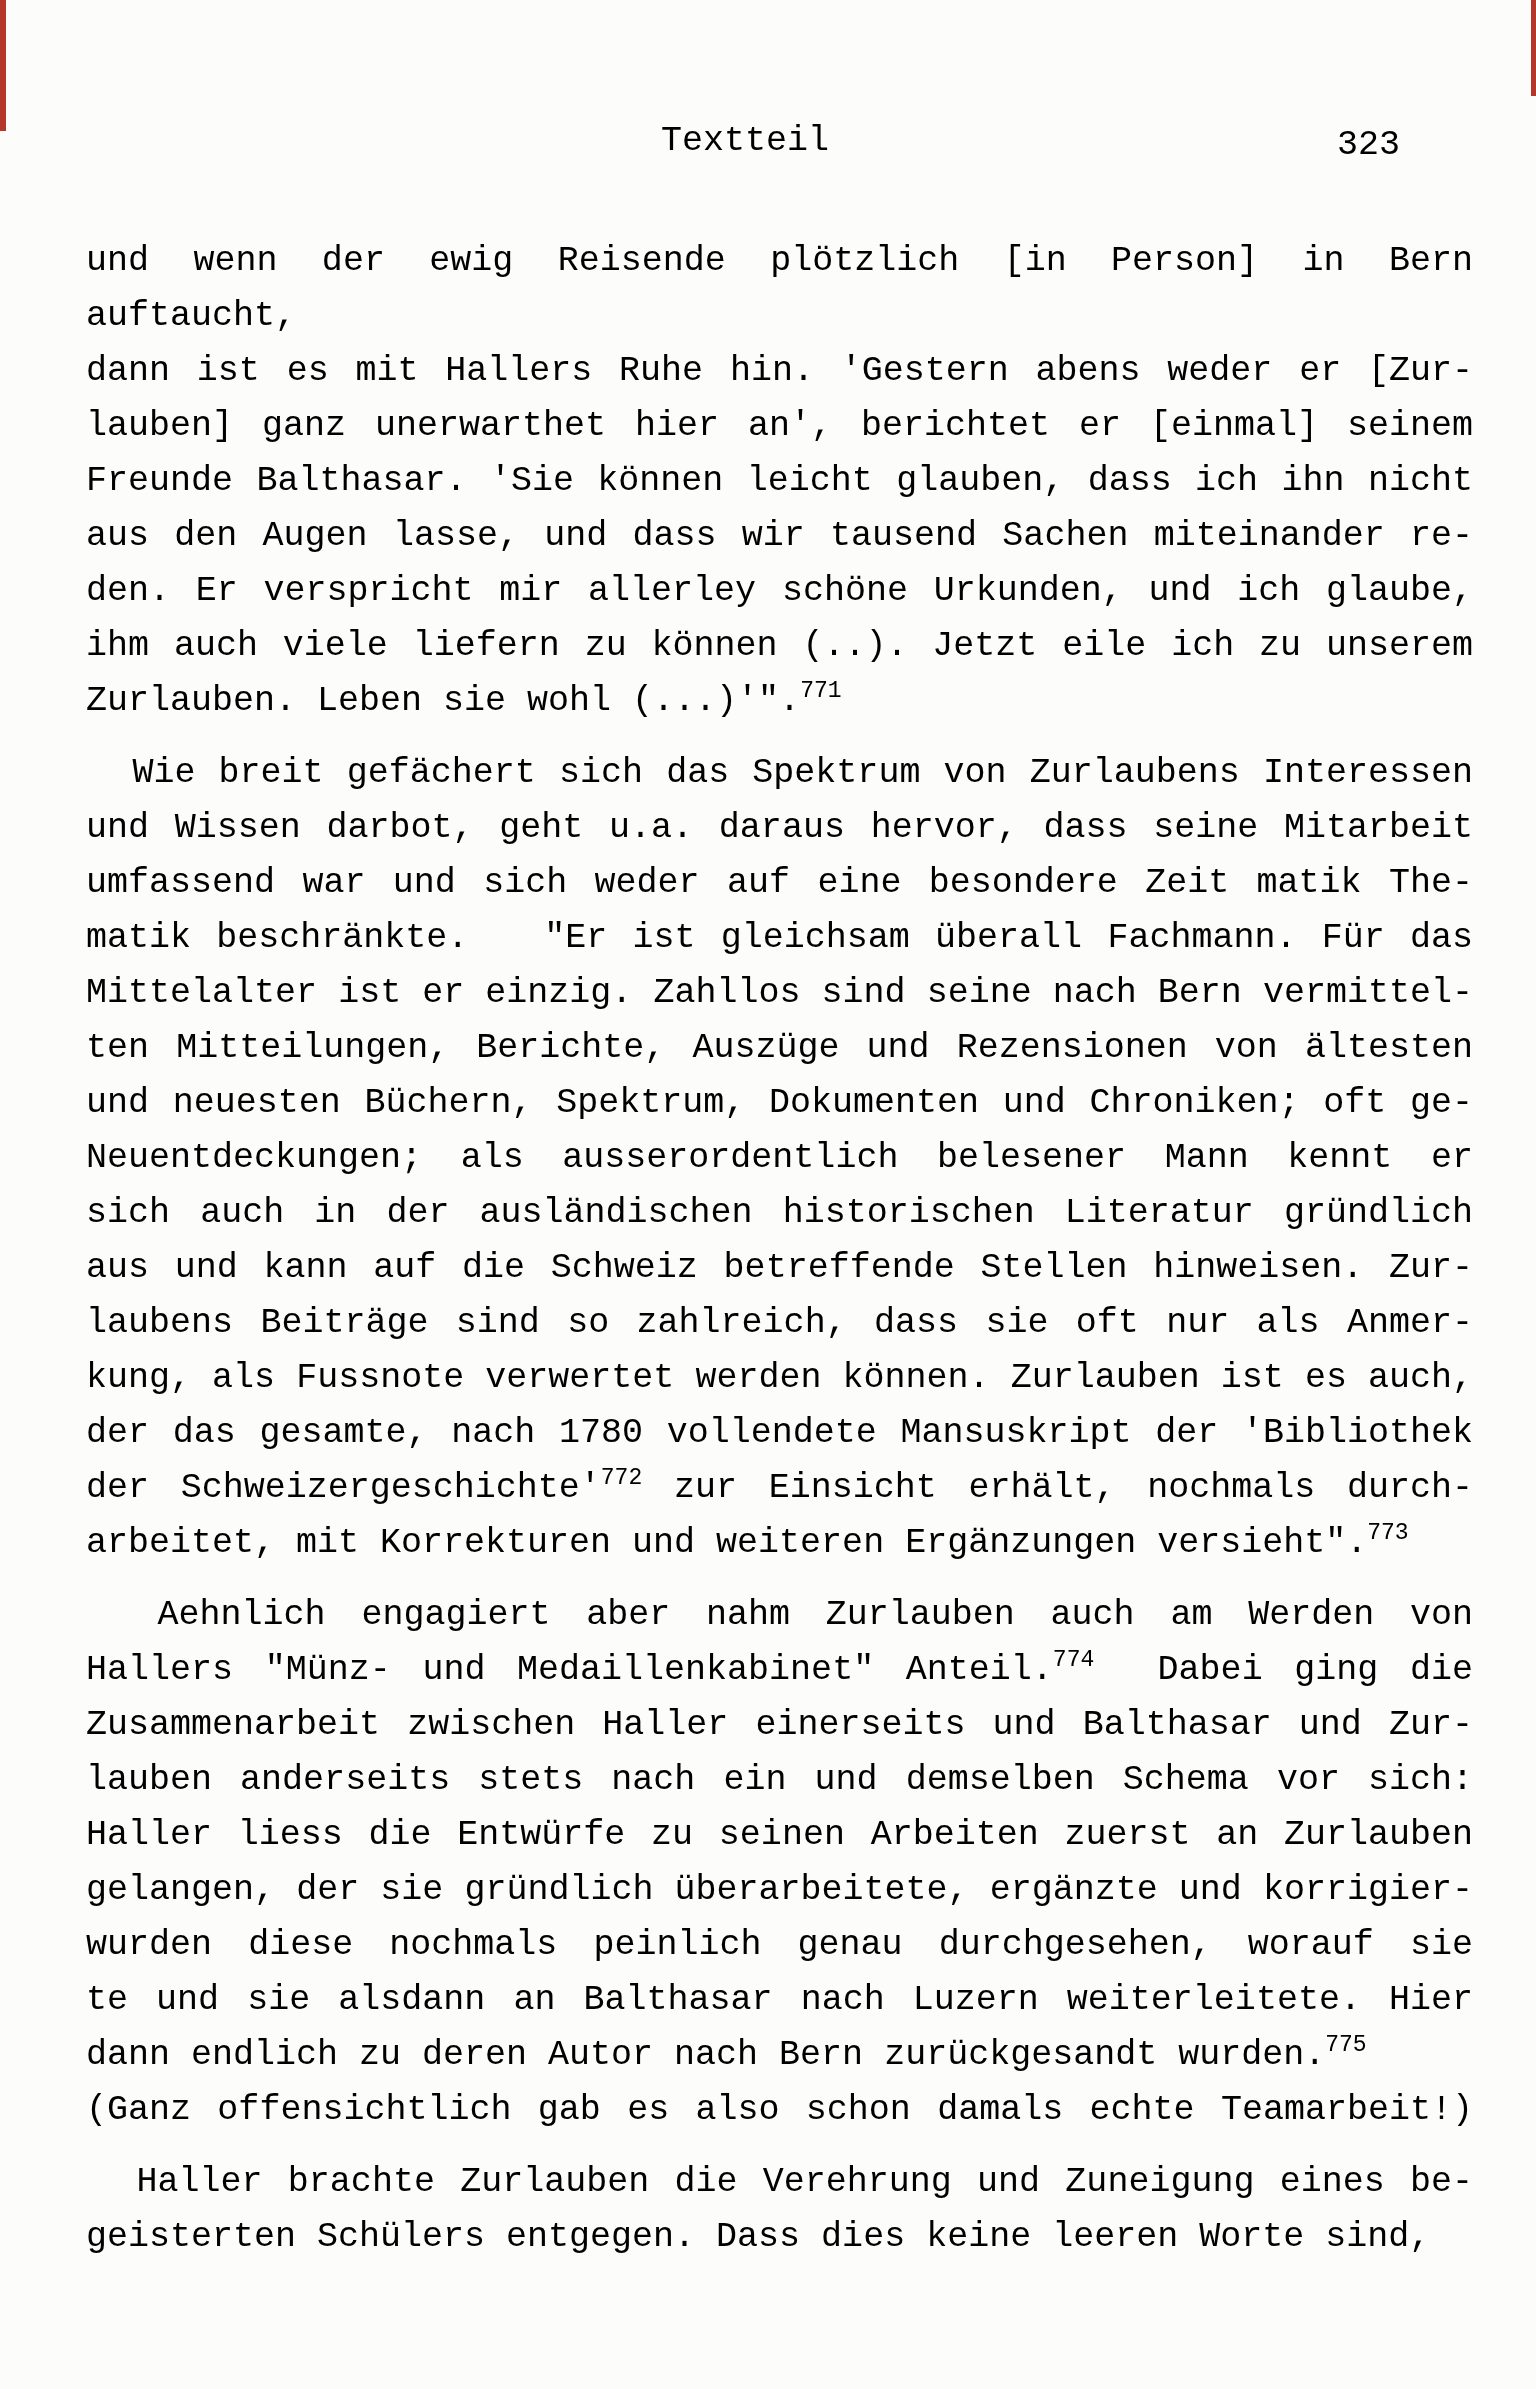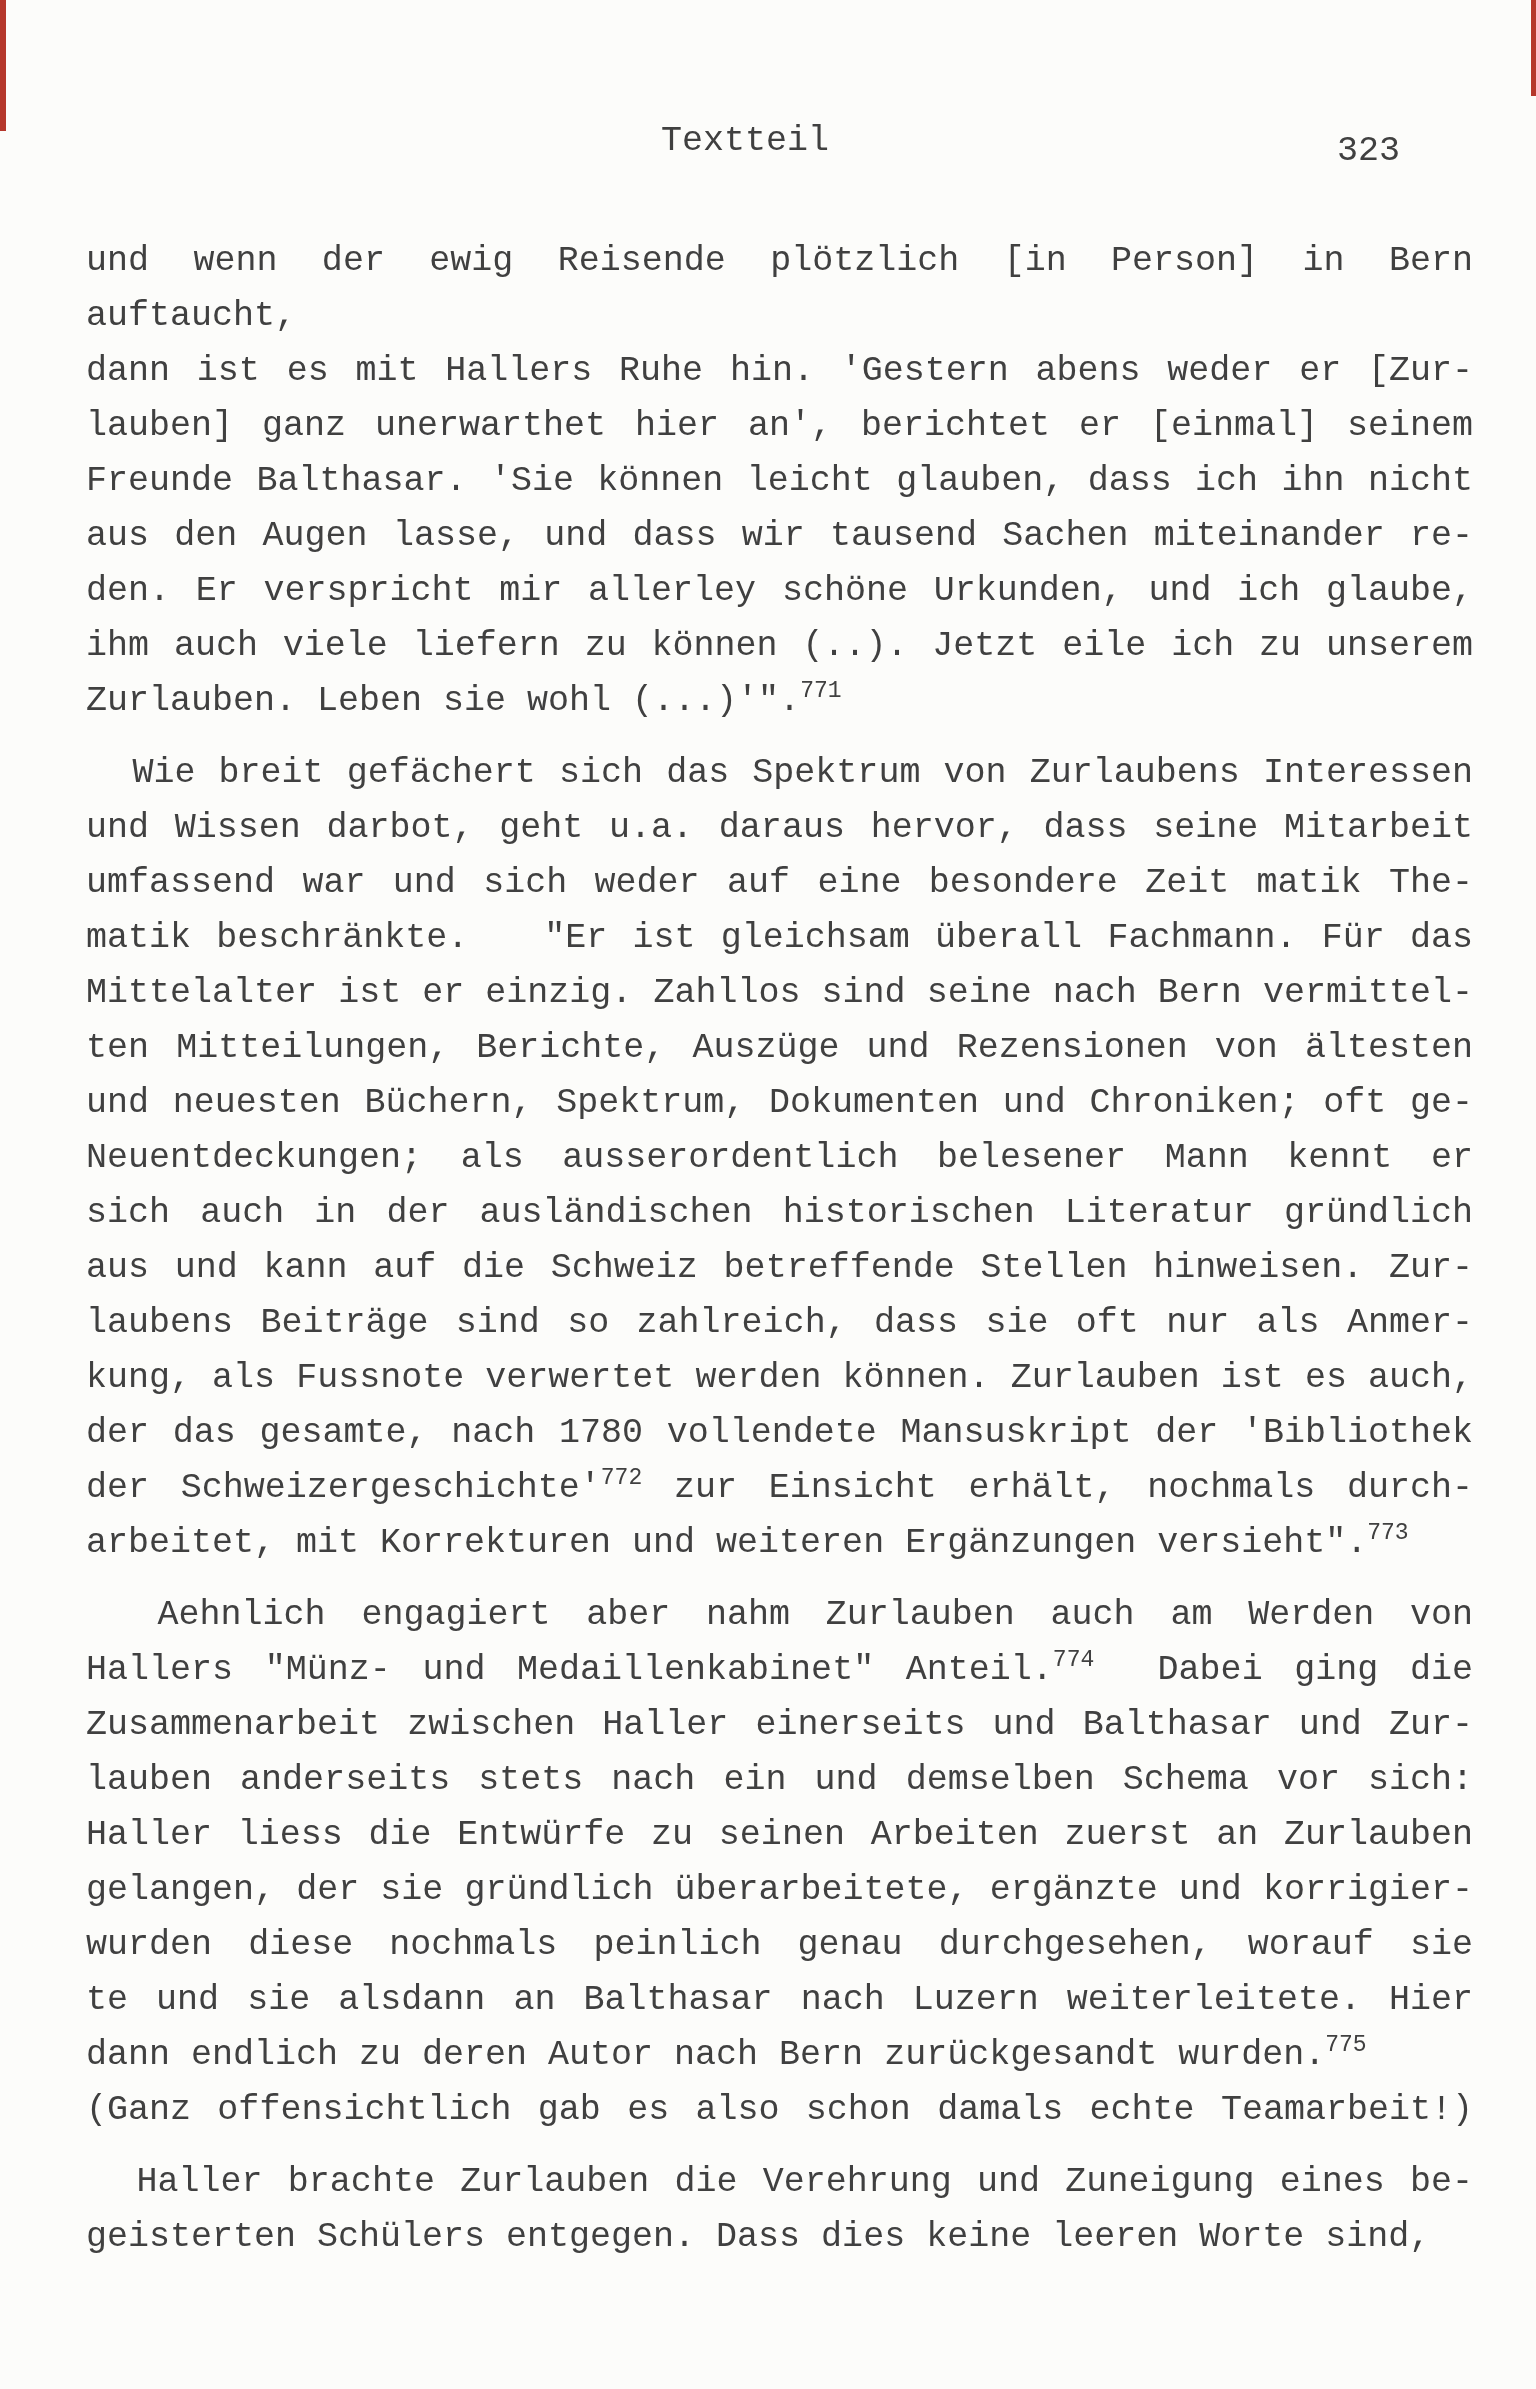--- a/index.html
+++ b/index.html
@@ -30,21 +30,21 @@
   .page-header {
     position: absolute;
     top: 117px;
     left: 69px;
     width: 1421px;
     height: 49px;
     font-size: 35px;
     line-height: 49px;
   }
   .running-head { position: absolute; left: 592px; top: 0; white-space: pre; }
-  .page-number  { position: absolute; left: 1268px; top: 10px; white-space: pre; }
+  .page-number  { position: absolute; left: 1268px; top: 4px; white-space: pre; }
 
   .body-text {
     position: absolute;
     top: 217px;
     left: 69px;
     width: 1421px;
     font-size: 35px;
     line-height: 55px;
   }
   .paragraph { margin: 17px; }
@@ -62,21 +62,21 @@
     font-size: 23px;
     line-height: 0;
     position: relative;
     top: -13px;
     vertical-align: baseline;
   }
 </style>
 </head>
 <body>
 
-<div class="page" style="background: rgb(252, 252, 250); color: #404040;">
+<div class="page" style="background: rgb(252, 252, 250); color: #000000;">
   <div class="scan-artifact left" style="background: rgb(181, 55, 43);"></div>
   <div class="scan-artifact right" style="background: rgb(181, 55, 43);"></div>
 
   <header class="page-header">
     <span class="running-head">Textteil</span>
     <span class="page-number">323</span>
   </header>
 
   <main class="body-text">
       <div class="paragraph">

